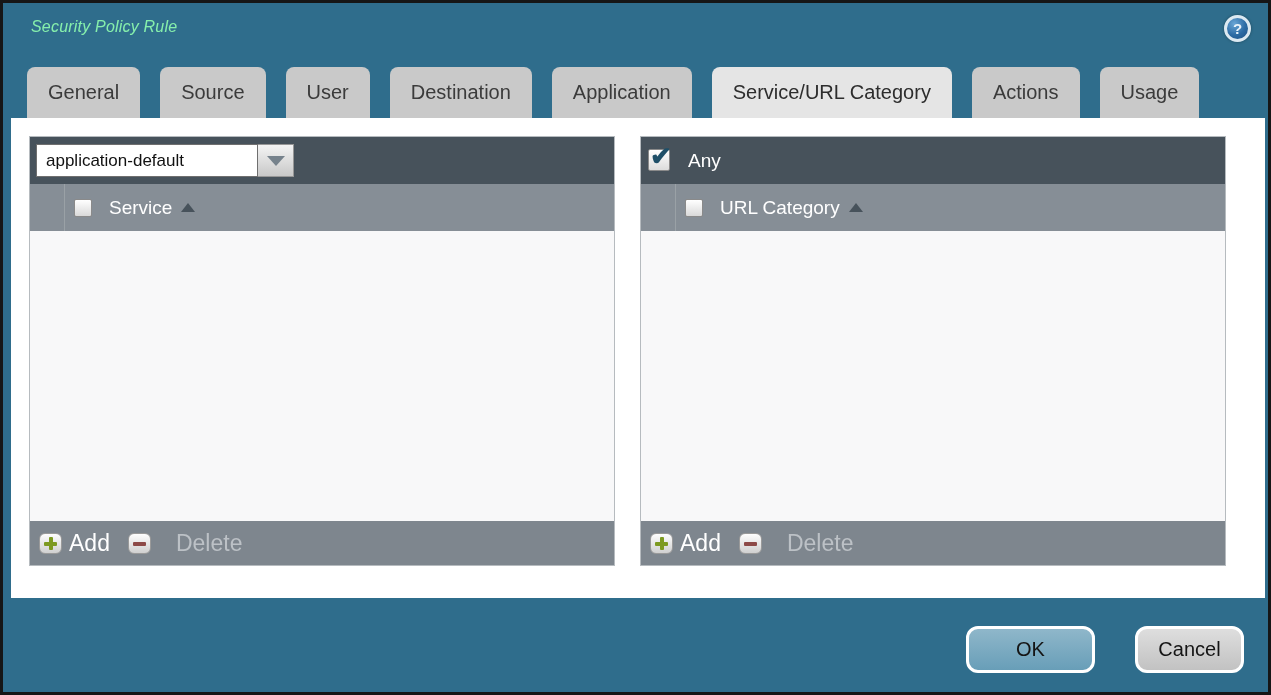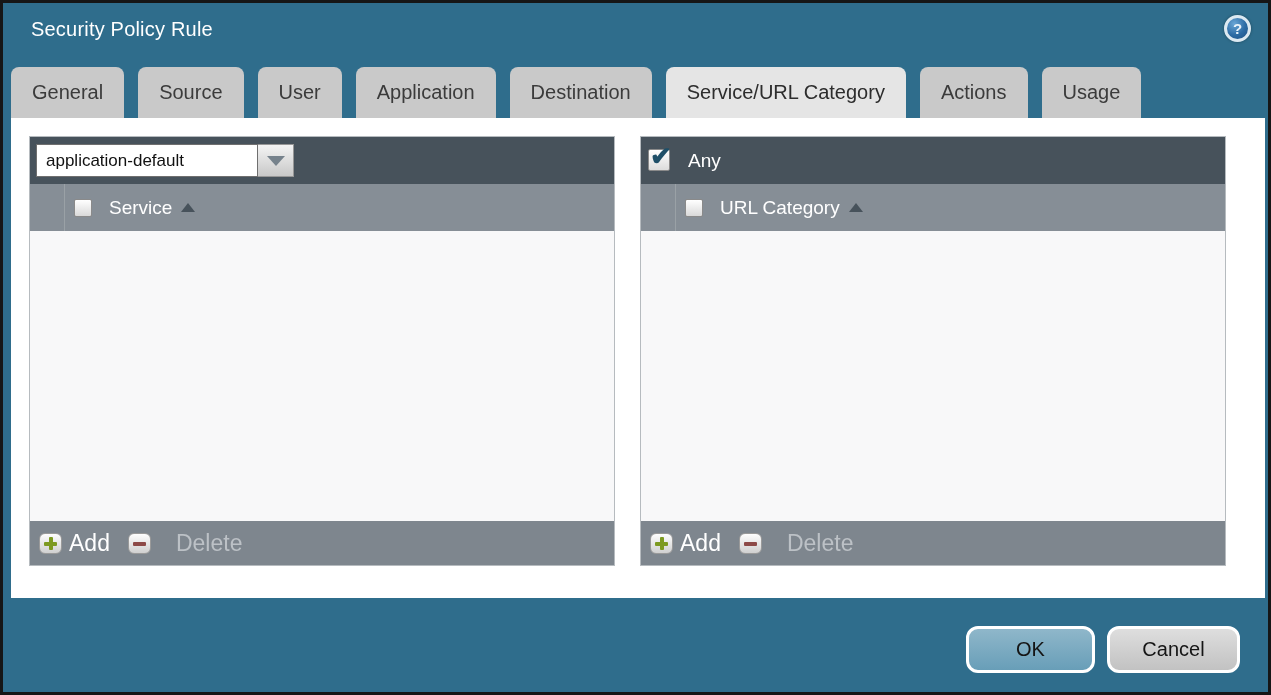--- a/index.html
+++ b/index.html
@@ -4,31 +4,31 @@
 <style>
   * { margin:0; padding:0; box-sizing:border-box; }
   html,body { width:1271px; height:695px; font-family:"Liberation Sans", sans-serif; }
   .frame {
     position:relative; width:1271px; height:695px;
     background:#2f6d8c; border:3px solid #161616; overflow:hidden;
   }
   
   .title {
     position:absolute; left:28px; top:15px;
-    color:#ffffff; font-size:20px; font-weight:500; letter-spacing:0.2px;
+    color:#86efac; font-size:16px; font-weight:500; letter-spacing:0.2px;font-style:italic;
   }
   .help {
     position:absolute; right:17px; top:12px; width:27px; height:27px;
     border-radius:50%; border:3px solid #dce9f1;
     background:radial-gradient(circle at 35% 28%, #6aa6d6 0%, #2c6ba4 55%, #1c4f83 100%);
     color:#eaf3fa; font-size:15px; font-weight:bold; text-align:center; line-height:21px;
     box-shadow:0 0 3px rgba(0,0,0,.35); cursor:pointer;
   }
   
-  .tabs { position:absolute; left:8px; top:64px; height:51px; display:flex; gap:14px; }
+  .tabs { position:absolute; left:24px; top:64px; height:51px; display:flex; gap:20px; }
   .tab {
     background:#c9c9c9; color:#3b3b3b; font-size:20px;
     padding:0 21px; line-height:51px; border-radius:8px 8px 0 0;
     white-space:nowrap; cursor:pointer;
   }
   .tab.active { background:#e5e5e5; color:#2d2d2d; }
   
   .content { position:absolute; left:8px; top:115px; width:1254px; height:480px; background:#ffffff; }
   .panel { position:absolute; top:18px; width:586px; height:430px; border:1px solid #b6bbbf; background:#f8f8f9; }
   .panel-left  { left:18px; }
@@ -75,36 +75,36 @@
   .minus .h { background:#8d4a48; }
   .flabel { font-size:23px; color:#ffffff; }
   .flabel.disabled { color:#bcc1c6; }
   
   .btn {
     position:absolute; top:623px; height:47px; border:3px solid #ffffff; border-radius:12px;
     font-size:20px; color:#151515; text-align:center; line-height:41px; cursor:pointer;
     font-family:"Liberation Sans", sans-serif;
   }
   .btn-ok { left:963px; width:129px; background:linear-gradient(#8fb7ca,#689eb8); }
-  .btn-cancel { left:1104px; width:133px; background:linear-gradient(#dedede,#c2c2c2); }
+  .btn-cancel { left:1132px; width:109px; background:linear-gradient(#dedede,#c2c2c2); }
 </style>
 </head>
 <body>
 
 <div class="frame">
 
   <div class="title">Security Policy Rule</div>
   <div class="help">?</div>
 
   <div class="tabs">
     <div class="tab">General</div>
     <div class="tab">Source</div>
     <div class="tab">User</div>
+    <div class="tab">Destination</div>
     <div class="tab">Application</div>
-    <div class="tab">Destination</div>
     <div class="tab active">Service/URL Category</div>
     <div class="tab">Actions</div>
     <div class="tab">Usage</div>
   </div>
 
   <div class="content">
 
     <div class="panel panel-left">
       <div class="panel-top">
         <div class="combo">

